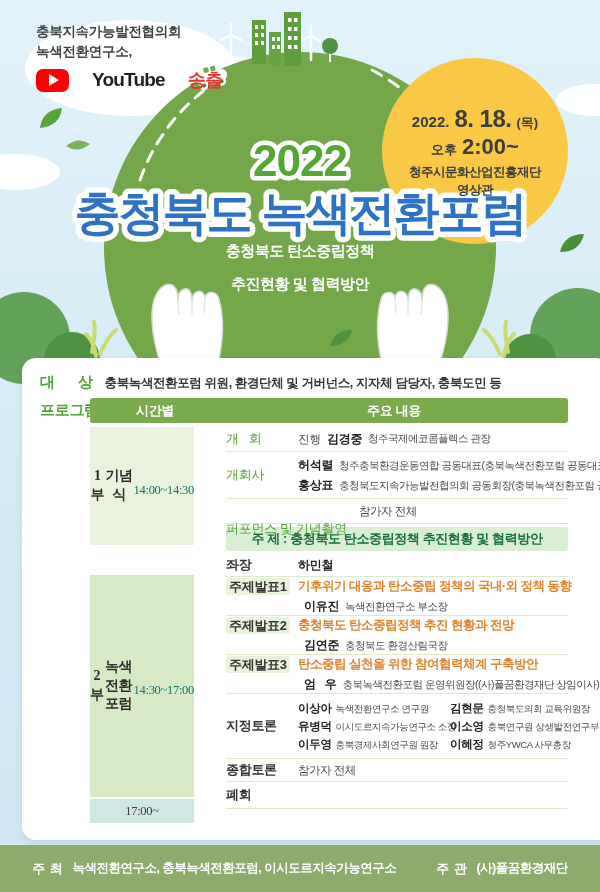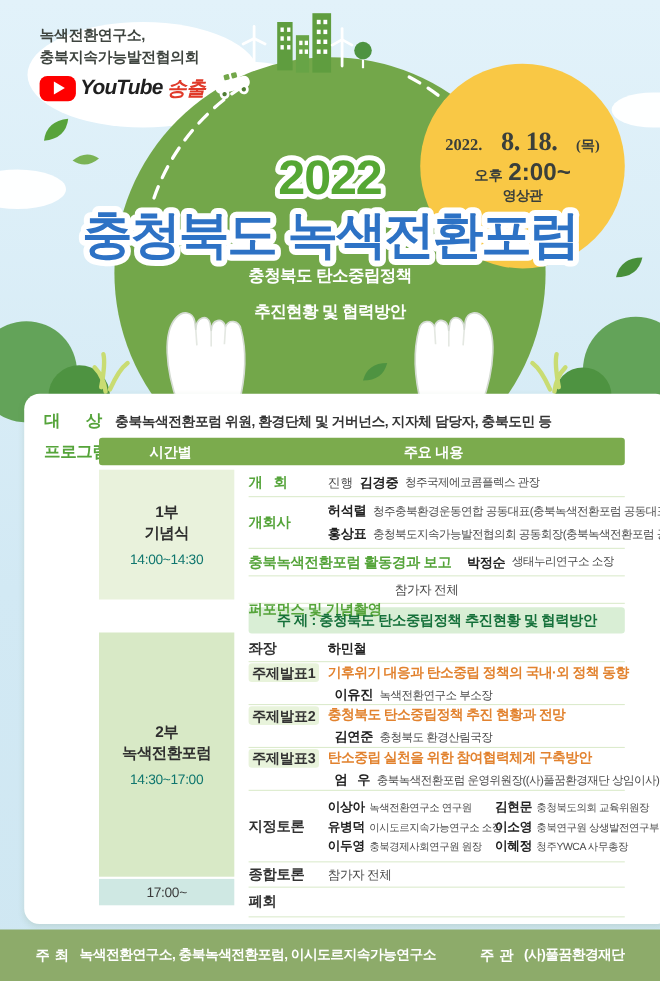--- a/index.html
+++ b/index.html
@@ -4,32 +4,32 @@
 <style>
   html,body{margin:0;padding:0;}
   .poster{position:relative;width:600px;height:892px;overflow:hidden;
     background:linear-gradient(#e2f2fa,#d2e9f4 60%,#cfe7f2);
     font-family:"Liberation Sans",sans-serif;}
   .bg{position:absolute;left:0;top:0;}
 
   
   .org-block{position:absolute;left:36px;top:22px;z-index:3;}
   .org-line{font-size:13.5px;font-weight:700;color:#3e443f;line-height:1.45;letter-spacing:-0.3px;}
-  .yt-row{margin-top:7px;display:flex;align-items:center;gap:4px;font-style:italic;}
+  .yt-row{margin-top:7px;display:flex;align-items:center;gap:23px;}
   .yt-badge{width:33px;height:23px;background:#ff0000;border-radius:7px;
     display:flex;align-items:center;justify-content:center;}
   .yt-play{width:0;height:0;border-left:10px solid #fff;border-top:6px solid transparent;border-bottom:6px solid transparent;margin-left:2px;}
   .yt-word{font-size:19px;font-weight:800;color:#1f1f1f;letter-spacing:-0.8px;}
   .yt-suffix{font-size:18px;font-weight:800;color:#e03a2a;letter-spacing:-0.5px;}
 
   
   .date-badge{position:absolute;left:383px;top:70px;width:184px;height:164px;z-index:3;
     display:flex;flex-direction:column;align-items:center;justify-content:center;
     text-align:center;color:#3a3f3b;}
-  .db-l1{display:flex;align-items:baseline;gap:17px;font-weight:800;font-family:Liberation Serif, serif;}
+  .db-l1{display:flex;align-items:baseline;gap:5px;font-weight:800;}
   .db-year{font-size:15px;} .db-date{font-size:24px;font-weight:900;letter-spacing:-0.5px;} .db-day{font-size:13px;}
   .db-l2{display:flex;align-items:baseline;gap:5px;margin-top:1px;}
   .db-pref{font-size:13px;font-weight:700;} .db-time{font-size:22px;font-weight:900;}
   .db-l3,.db-l4{font-size:12.5px;font-weight:800;line-height:1.4;letter-spacing:-0.5px;}
   .db-l3{margin-top:4px;}
 
   
   .subtitle{position:absolute;left:0;width:600px;top:234px;z-index:3;text-align:center;
     color:#fff;font-size:15px;font-weight:800;line-height:33px;letter-spacing:-0.5px;}
 
@@ -42,34 +42,34 @@
   .prog-label{position:absolute;left:18px;top:43px;color:#55a43a;font-weight:800;font-size:15px;letter-spacing:-0.3px;}
 
   .ptable{position:absolute;left:68px;top:40px;width:478px;}
   .thead{height:25px;background:#7bab4d;border-radius:3px;display:flex;align-items:center;
     color:#fff;font-size:13px;font-weight:700;letter-spacing:-0.3px;}
   .th-time{width:130px;text-align:center;}
   .th-content{flex:1;text-align:center;}
   .tbody{position:relative;margin-top:4px;}
 
   
-  .tcell{position:absolute;left:0;width:123px;display:flex;flex-direction:column;
-    align-items:center;justify-content:center;text-align:center;}
+  .tcell{position:absolute;left:0;width:104px;display:flex;flex-direction:row;
+    align-items:center;justify-content:center;text-align:center;font-family:Liberation Serif, serif;}
   .tcell-p1{top:0;height:118px;background:#e9f2dc;}
   .tcell-p2{top:148px;height:222px;background:#d8e9c6;}
   .tcell-cl{top:372px;height:24px;background:#cfe8e3;}
   .tc-name{font-size:14px;font-weight:800;color:#2e2e2e;line-height:1.35;letter-spacing:-0.5px;}
   .tc-time{font-size:12.5px;color:#0f766e;margin-top:9px;letter-spacing:-0.3px;}
   .tc-time2{font-size:12.5px;color:#3c3c3c;letter-spacing:-0.3px;}
 
   
   .row{margin-left:136px;display:flex;align-items:center;border-bottom:1px solid #dcebcd;
     font-size:12.5px;color:#444;white-space:nowrap;}
   .r24{height:24px;} .r46{height:46px;} .r22{height:22px;} .r38{height:38px;} .r64{height:64px;} .r26{height:26px;}
-  .lbl-g{color:#55a43a;font-weight:700;font-size:13px;white-space:pre;letter-spacing:-0.3px;}
+  .lbl-g{color:#55a43a;font-weight:400;font-size:13px;white-space:pre;letter-spacing:-0.3px;}
   .lbl-g.w{width:72px;flex:none;}
   .lbl-d{color:#333;font-weight:800;font-size:13px;white-space:pre;width:72px;flex:none;letter-spacing:-0.3px;}
   .pill{background:#e8f3db;border-radius:3px;padding:1px 3px;}
   .nm{font-weight:800;color:#222;font-size:12px;margin-right:6px;white-space:pre;letter-spacing:-0.3px;}
   .ds{color:#4a4a4a;font-size:10.5px;letter-spacing:-0.5px;}
   .pfx{color:#4a4a4a;font-size:11.5px;margin-right:6px;}
   .col{display:flex;flex-direction:column;justify-content:center;}
   .greet-line{line-height:20px;display:flex;align-items:baseline;}
   .vrow{margin-left:136px;border-bottom:1px solid #dcebcd;display:flex;flex-direction:column;justify-content:center;}
   .pres-l1{display:flex;align-items:center;}
@@ -202,41 +202,42 @@
       <circle cx="578" cy="336" r="48" fill="#63a359"></circle>
       <circle cx="530" cy="360" r="26" fill="#4e9341"></circle>
       <path d="M 508,352 q -4,-22 -2,-30 M 500,354 q -8,-18 -16,-24 M 504,356 q 2,-14 10,-22" stroke="#c9dc72" stroke-width="4" fill="none" stroke-linecap="round"></path>
     </g>
 
     <text class="t-year" x="300" y="176" text-anchor="middle">2022</text>
     <text class="t-main" x="300" y="229" text-anchor="middle">충청북도 녹색전환포럼</text>
   </svg>
 
   <div class="org-block">
+    <div class="org-line">충북지속가능발전협의회</div>
     <div class="org-line">녹색전환연구소,</div>
-    <div class="org-line">충북지속가능발전협의회</div>
     <div class="yt-row">
       <span class="yt-badge">
           <span class="yt-play"></span>
         </span>
       <span class="yt-word">YouTube</span>
       <span class="yt-suffix">송출</span>
     </div>
   </div>
 
   <div class="date-badge">
     <div class="db-l1">
       <span class="db-year">2022.</span>
       <span class="db-date">8. 18.</span>
       <span class="db-day">(목)</span>
     </div>
     <div class="db-l2">
       <span class="db-pref">오후</span>
       <span class="db-time">2:00~</span>
     </div>
+    <div class="db-l3">청주시문화산업진흥재단</div>
     <div class="db-l4">영상관</div>
   </div>
 
   <div class="subtitle">
     <div>충청북도 탄소중립정책</div>
     <div>추진현황 및 협력방안</div>
   </div>
 
   <div class="card">
     <div class="aud-row">
@@ -280,25 +281,20 @@
               <span class="nm">허석렬</span>
               <span class="ds">청주충북환경운동연합 공동대표(충북녹색전환포럼 공동대표)</span>
             </span>
             <span class="greet-line">
               <span class="nm">홍상표</span>
               <span class="ds">충청북도지속가능발전협의회 공동회장(충북녹색전환포럼 공동대표)</span>
             </span>
           </span>
         </div>
         <div class="row r24">
-          <span class="lbl-g" style="margin-right:14px;">충북녹색전환포럼 활동경과 보고</span>
-          <span class="nm">박정순</span>
-          <span class="ds">생태누리연구소 소장</span>
-        </div>
-        <div class="row r24">
           <span class="lbl-g" style="margin-right:12px;margin-top:36px;">퍼포먼스 및 기념촬영</span>
           <span class="ds" style="font-size:11.5px;">참가자 전체</span>
         </div>
 
         <div class="theme-band">주 제 : 충청북도 탄소중립정책 추진현황 및 협력방안</div>
 
         <div class="row r22">
           <span class="lbl-d">좌장</span>
           <span class="nm">하민철</span>
         </div>

